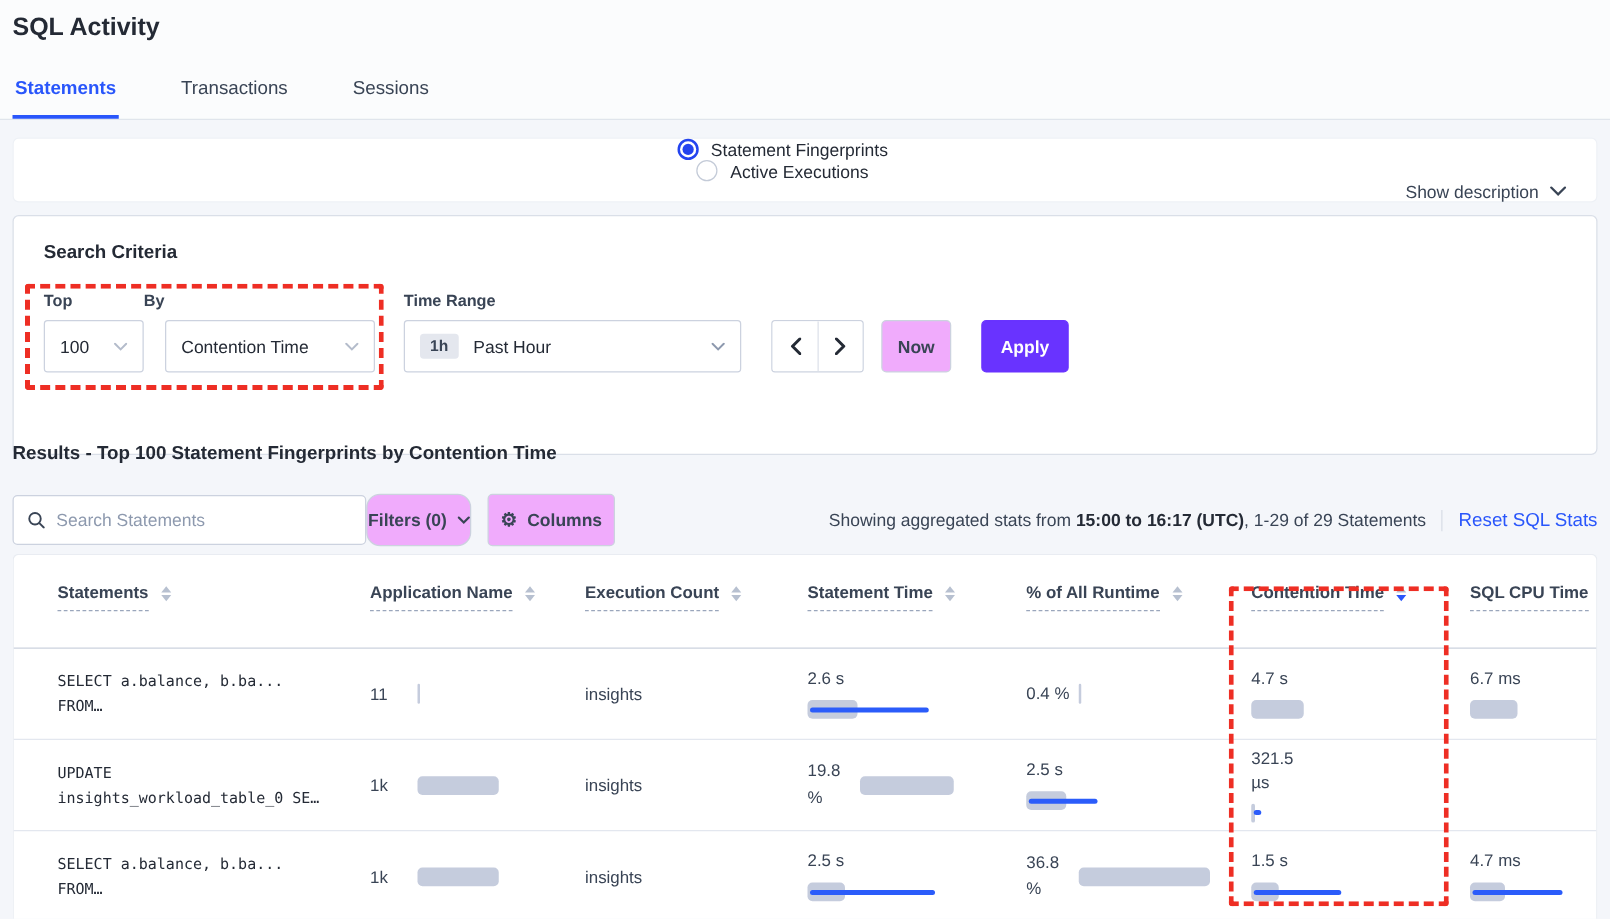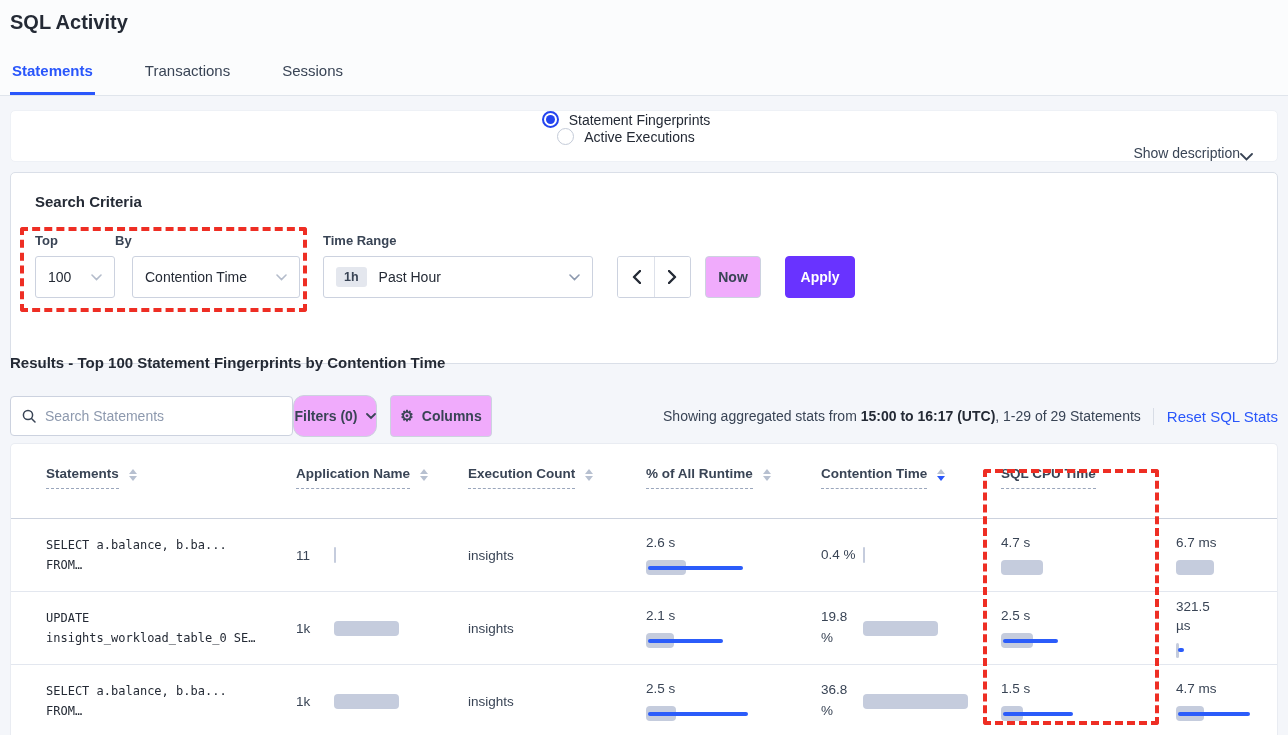--- a/index.html
+++ b/index.html
@@ -18,21 +18,21 @@
   .card { position:absolute; left:10px; right:10px; background:#ffffff; border-radius:5px;flex-direction:column; }
 
   
   .radio-card { top:110px; height:52px; display:flex; align-items:center; padding:0 24px; border:1px solid #eef1f6; }
   .radio-opt { display:flex; align-items:center; gap:10px; margin-right:36px; cursor:pointer; }
   .radio-outer { width:17px; height:17px; border-radius:50%; border:1.5px solid #c4cbd8; background:#fff; display:flex; align-items:center; justify-content:center; }
   .radio-opt.selected .radio-outer { border:2px solid #2444ef; }
   .radio-dot { width:9px; height:9px; border-radius:50%; background:transparent; }
   .radio-opt.selected .radio-dot { background:#2444ef; }
   .radio-label { font-size:14px; color:#242a35; }
-  .show-desc { margin-left:auto; display:flex; align-items:flex-end; font-size:14px; color:#394455; cursor:pointer; }
+  .show-desc { margin-left:auto; display:flex; align-items:center; gap:9px; font-size:14px; color:#394455; cursor:pointer; }
 
   
   .criteria-card { top:172px; height:192px; border:1px solid #dadfe8; padding:20px 24px; }
   .criteria-heading { font-size:15px; font-weight:700; color:#242a35; margin-bottom:23px; }
   .criteria-row { display:flex; align-items:flex-end; }
   .ctrl-group { display:flex; flex-direction:column; }
   .ctrl-label { font-size:13px; font-weight:700; color:#394455; margin-bottom:8px; }
   .select { height:42px; border:1px solid #ccd2df; border-radius:3px; background:#fff; display:flex; align-items:center; padding:0 12px; font-size:14px; color:#242a35; cursor:pointer; }
   .select .chev { margin-left:auto; color:#b4bccb; }
   .sel-top { width:80px; }
@@ -214,20 +214,27 @@
           </span>
         </div>
       <div class="th">
           <span class="th-label">Execution Count</span>
           <span class="sort">
             <span class="tri-up"></span>
             <span class="tri-dn"></span>
           </span>
         </div>
       <div class="th">
+          <span class="th-label">Statement Time</span>
+          <span class="sort">
+            <span class="tri-up"></span>
+            <span class="tri-dn"></span>
+          </span>
+        </div>
+      <div class="th">
           <span class="th-label">% of All Runtime</span>
           <span class="sort">
             <span class="tri-up"></span>
             <span class="tri-dn"></span>
           </span>
         </div>
       <div class="th">
           <span class="th-label">Contention Time</span>
           <span class="sort desc">
             <span class="tri-up"></span>
@@ -285,27 +292,20 @@
           <div>UPDATE</div>
           <div>insights_workload_table_0 SE…</div>
         </div>
       <div class="hcell">
           <span class="cellv">1k</span>
           <span class="bar-track">
             <span class="bar" style="width: 65px;"></span>
           </span>
         </div>
       <div class="cellv">insights</div>
-      <div class="vcell">
-          <span class="cellv">2.1 s</span>
-          <span class="bar-track">
-            <span class="bar" style="width: 28px;"></span>
-            <span class="bar-line" style="width: 75px;"></span>
-          </span>
-        </div>
       <div class="hcell pctcell">
           <span class="cellv">19.8 %</span>
           <span class="bar-track">
             <span class="bar" style="width: 75px;"></span>
           </span>
         </div>
       <div class="vcell">
           <span class="cellv">2.5 s</span>
           <span class="bar-track">
             <span class="bar" style="width: 32px;"></span>

